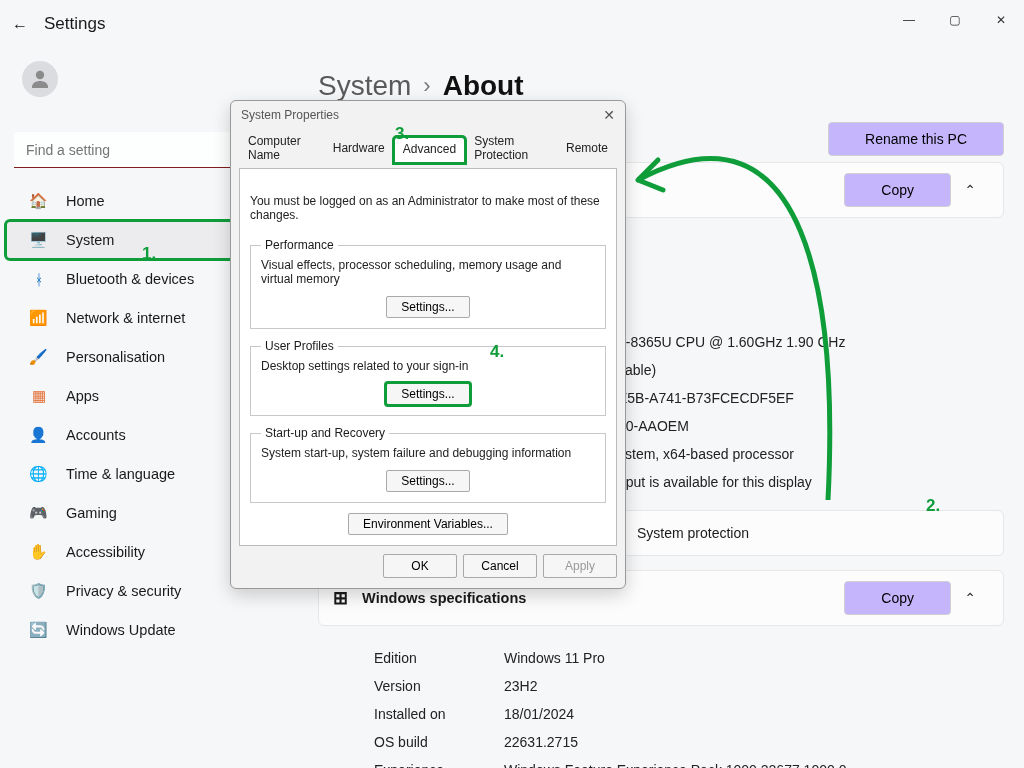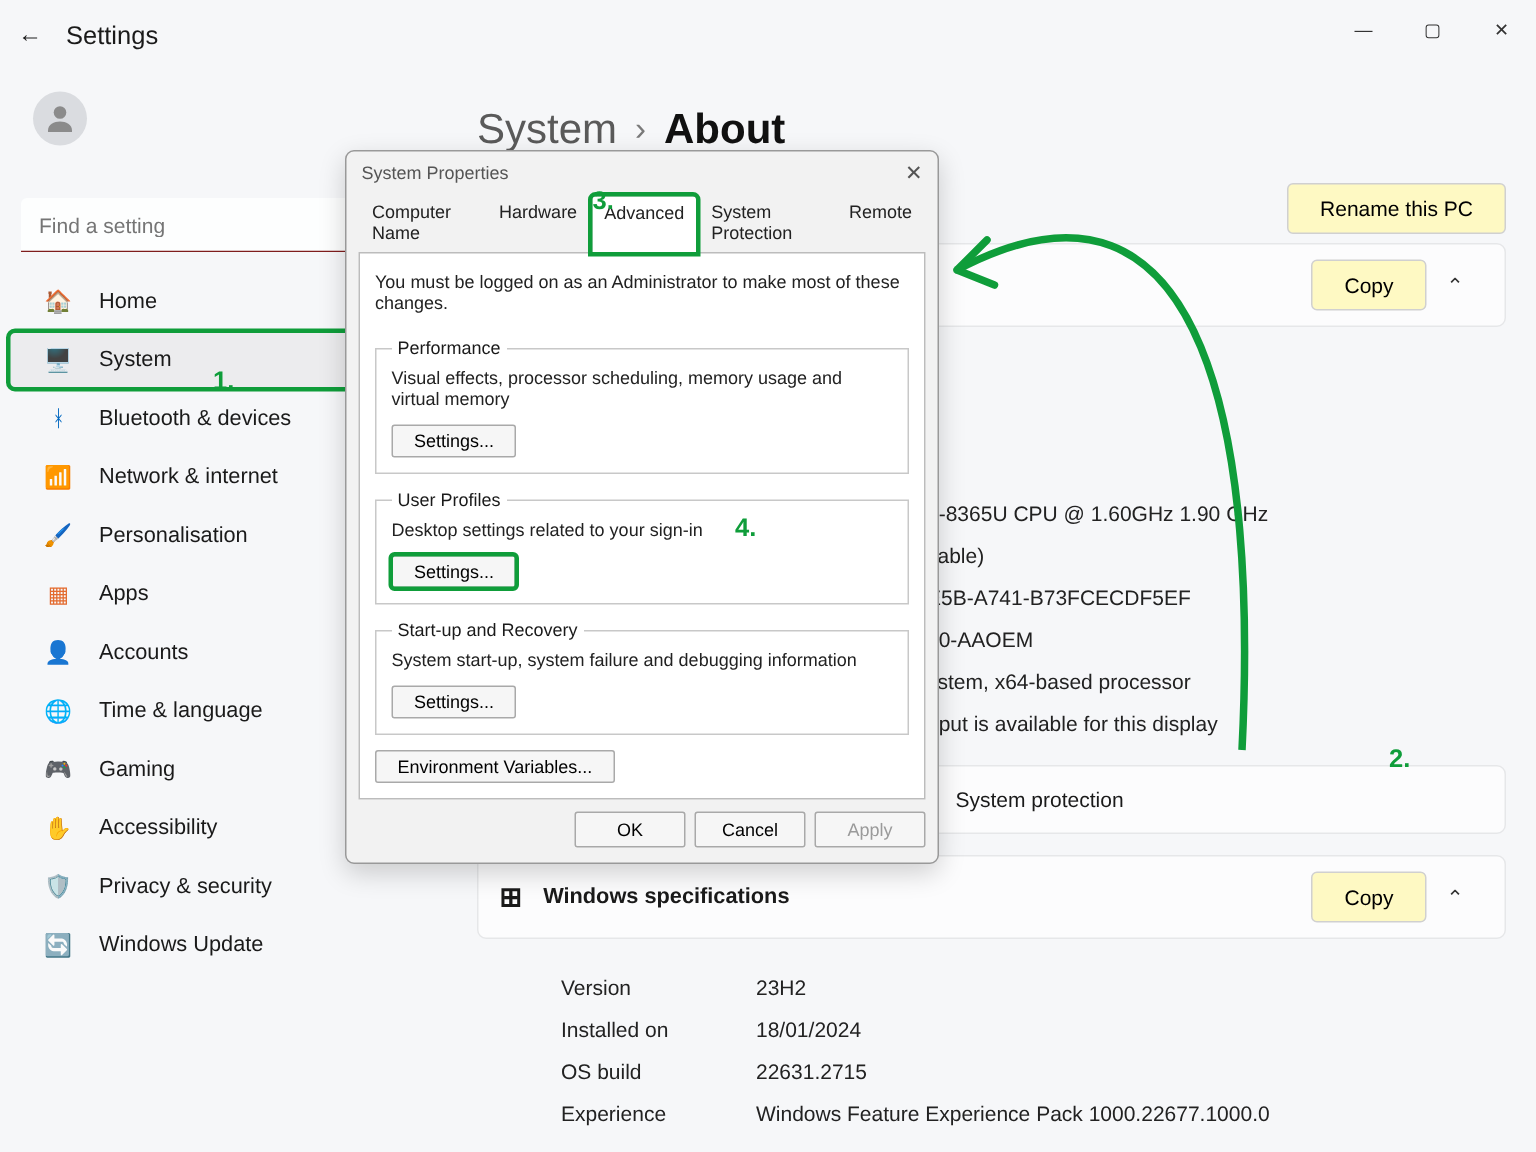--- a/index.html
+++ b/index.html
@@ -19,50 +19,50 @@
   .nav { margin-top:10px; }
   .nav-item { display:flex; align-items:center; height:38px; padding:0 14px 0 24px; font-size:14.5px; border-radius:4px; margin:1px 6px;}
   .nav-item.sel { background:#ececee; }
   .nav-ic { width:18px; height:18px; margin-right:18px; display:inline-flex; align-items:center; justify-content:center; font-size:15px; }
   .main { flex:1; padding:22px 20px 0 18px; overflow:hidden;}
   .breadcrumb { font-size:28px; display:flex; align-items:center; gap:12px; }
   .breadcrumb .crumb { color:#5a5a5a; }
   .breadcrumb .sep { color:#7a7a7a; font-size:22px;}
   .breadcrumb .current { font-weight:600; color:#111; }
   .rename-row { display:flex; justify-content:flex-end; margin-top:20px; }
-  .btn { background:#fef9c3; border:1px solid #d0d0d0; border-radius:4px; height:34px; padding:0 21px; font-size:14px; display:inline-flex; align-items:center; }
+  .btn { background:#c4b5fd; border:1px solid #d0d0d0; border-radius:4px; height:34px; padding:0 36px; font-size:14px; display:inline-flex; align-items:center; }
   .cardrow { display:flex; align-items:center; background:#fcfcfd; border:1px solid #e6e7e9; border-radius:6px; margin-top:10px; padding:10px 14px;}
   .cardrow.first { margin-top:6px;}
   .card-title { font-weight:600; font-size:14.5px; flex:0 0 auto; display:flex; align-items:center; gap:14px;}
   .card-spacer { flex:1; }
   .chev { width:38px; text-align:center; font-size:14px; color:#333;}
   .spec-list { margin:18px 0 0 56px; font-size:14px; }
   .spec-row { display:flex; padding:6px 0; }
   .spec-label { width:130px; color:#222; }
   .spec-value { color:#222; }
 
   .related { margin-top:10px; background:#fcfcfd; border:1px solid #e6e7e9; border-radius:6px; padding:0;}
   .related .sub { display:flex; padding:14px 18px; gap:40px; font-size:14px;}
 
   .hl { outline:3px solid #0f9d3a; outline-offset:-1px; }
   .step { position:absolute; color:#0f9d3a; font-weight:700; font-size:17px; }
 
   
   .dialog { position:absolute; left:230px; top:100px; width:396px; background:#f2f2f2; border:1px solid #999; border-radius:6px; box-shadow:0 6px 18px rgba(0,0,0,.18); font-size:12px;}
   .dlg-titlebar { display:flex; align-items:center; padding:6px 10px; font-size:12px; color:#555;}
   .dlg-close { margin-left:auto; font-size:14px; color:#555;}
-  .tabs { display:flex; gap:0; padding:0 8px; font-size:12px; }
+  .tabs { display:flex; gap:0; padding:0 8px; font-size:12px;align-items:center; }
   .tab { padding:4px 8px 6px; color:#222; border:1px solid transparent; border-bottom:none; }
   .tab.active { background:#fff; border:1px solid #bcbcbc; border-bottom:1px solid #fff; position:relative; top:1px; border-radius:3px 3px 0 0;}
   .dlg-body { background:#fff; margin:0 8px 8px; border:1px solid #bcbcbc; padding:8px 10px 10px; }
-  .note { padding:4px 0 10px; color:#222; }
+  .note { padding:4px 0 10px; color:#222;margin-top:13px; }
   fieldset { border:1px solid #c8c8c8; margin:6px 0 10px; padding:6px 10px 10px; }
   legend { font-size:12px; padding:0 4px;}
   .fs-desc { color:#222; margin-bottom:10px; }
-  .row-r { display:flex; justify-content:flex-start; }
+  .row-r { display:flex; justify-content:center; }
   .dlg-btn { background:#f6f6f6; border:1px solid #a9a9a9; border-radius:2px; height:22px; padding:0 14px; font-size:12px; display:inline-flex; align-items:center;}
   .dlg-foot { display:flex; justify-content:flex-end; gap:6px; padding:0 8px 10px;}
   .dlg-foot .dlg-btn { width:74px; justify-content:center; height:24px;}
   .dlg-foot .dlg-btn.apply { color:#9a9a9a; }
 
   
   .arrow-svg { position:absolute; left:608px; top:50px; pointer-events:none; }
 </style>
 </head>
 <body>
@@ -195,20 +195,24 @@
         <span style="font-size:18px;">⊞</span>
         <span>Windows specifications</span>
       </div>
       <div class="card-spacer"></div>
       <button class="btn">Copy</button>
       <div class="chev">⌃</div>
     </div>
 
     <div class="spec-list" id="winspecs">
         <div class="spec-row">
+          <span class="spec-label">Edition</span>
+          <span class="spec-value">Windows 11 Pro</span>
+        </div>
+        <div class="spec-row">
           <span class="spec-label">Version</span>
           <span class="spec-value">23H2</span>
         </div>
         <div class="spec-row">
           <span class="spec-label">Installed on</span>
           <span class="spec-value">18/01/2024</span>
         </div>
         <div class="spec-row">
           <span class="spec-label">OS build</span>
           <span class="spec-value">22631.2715</span>

